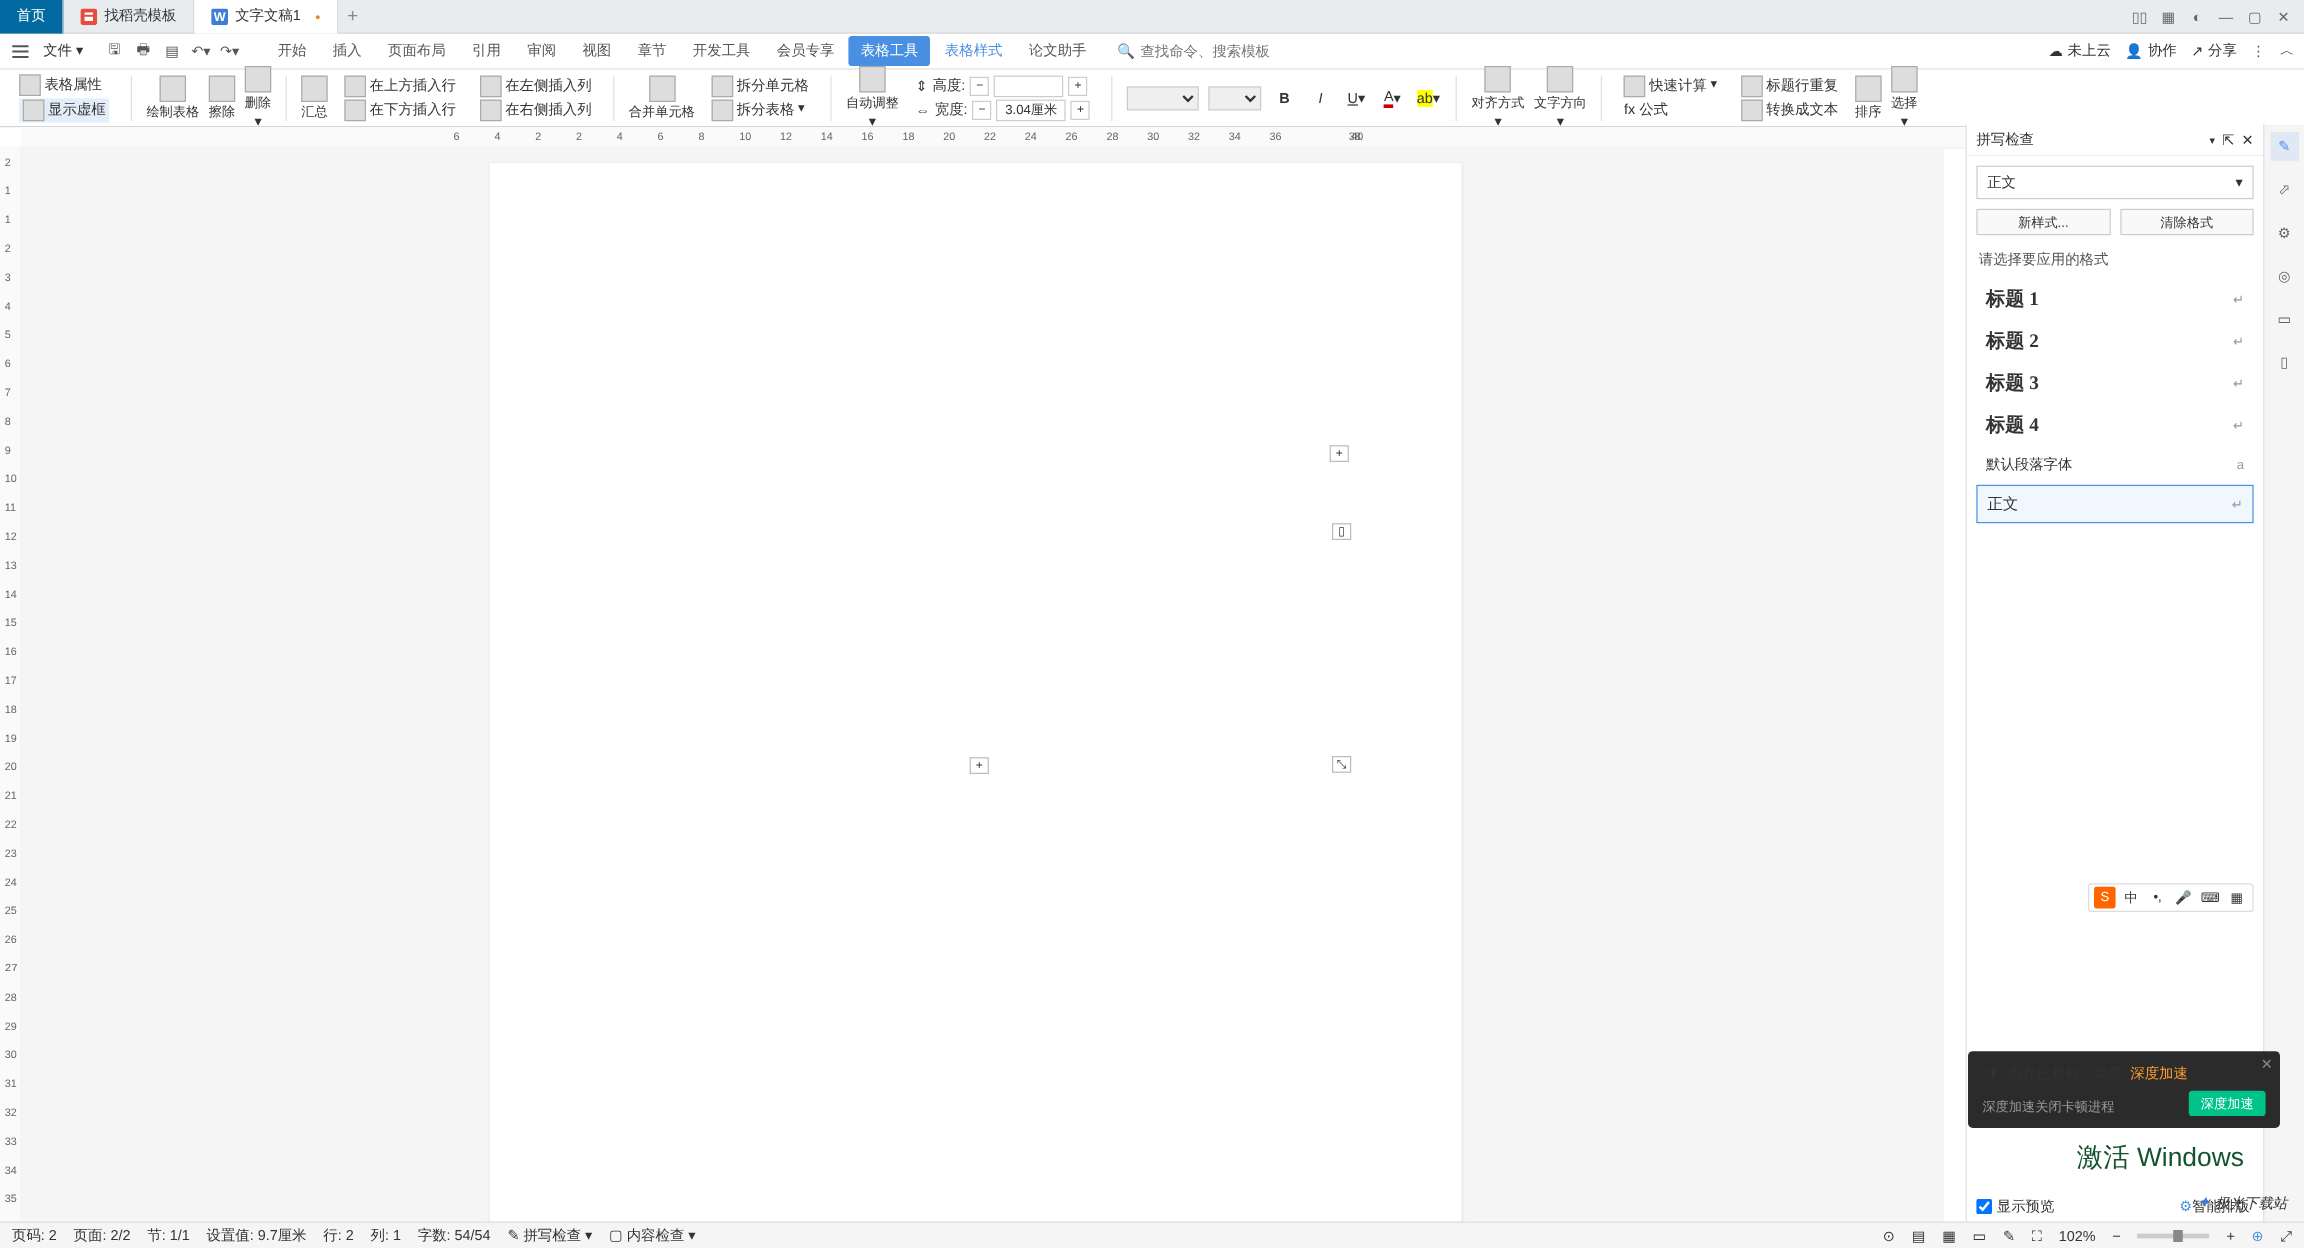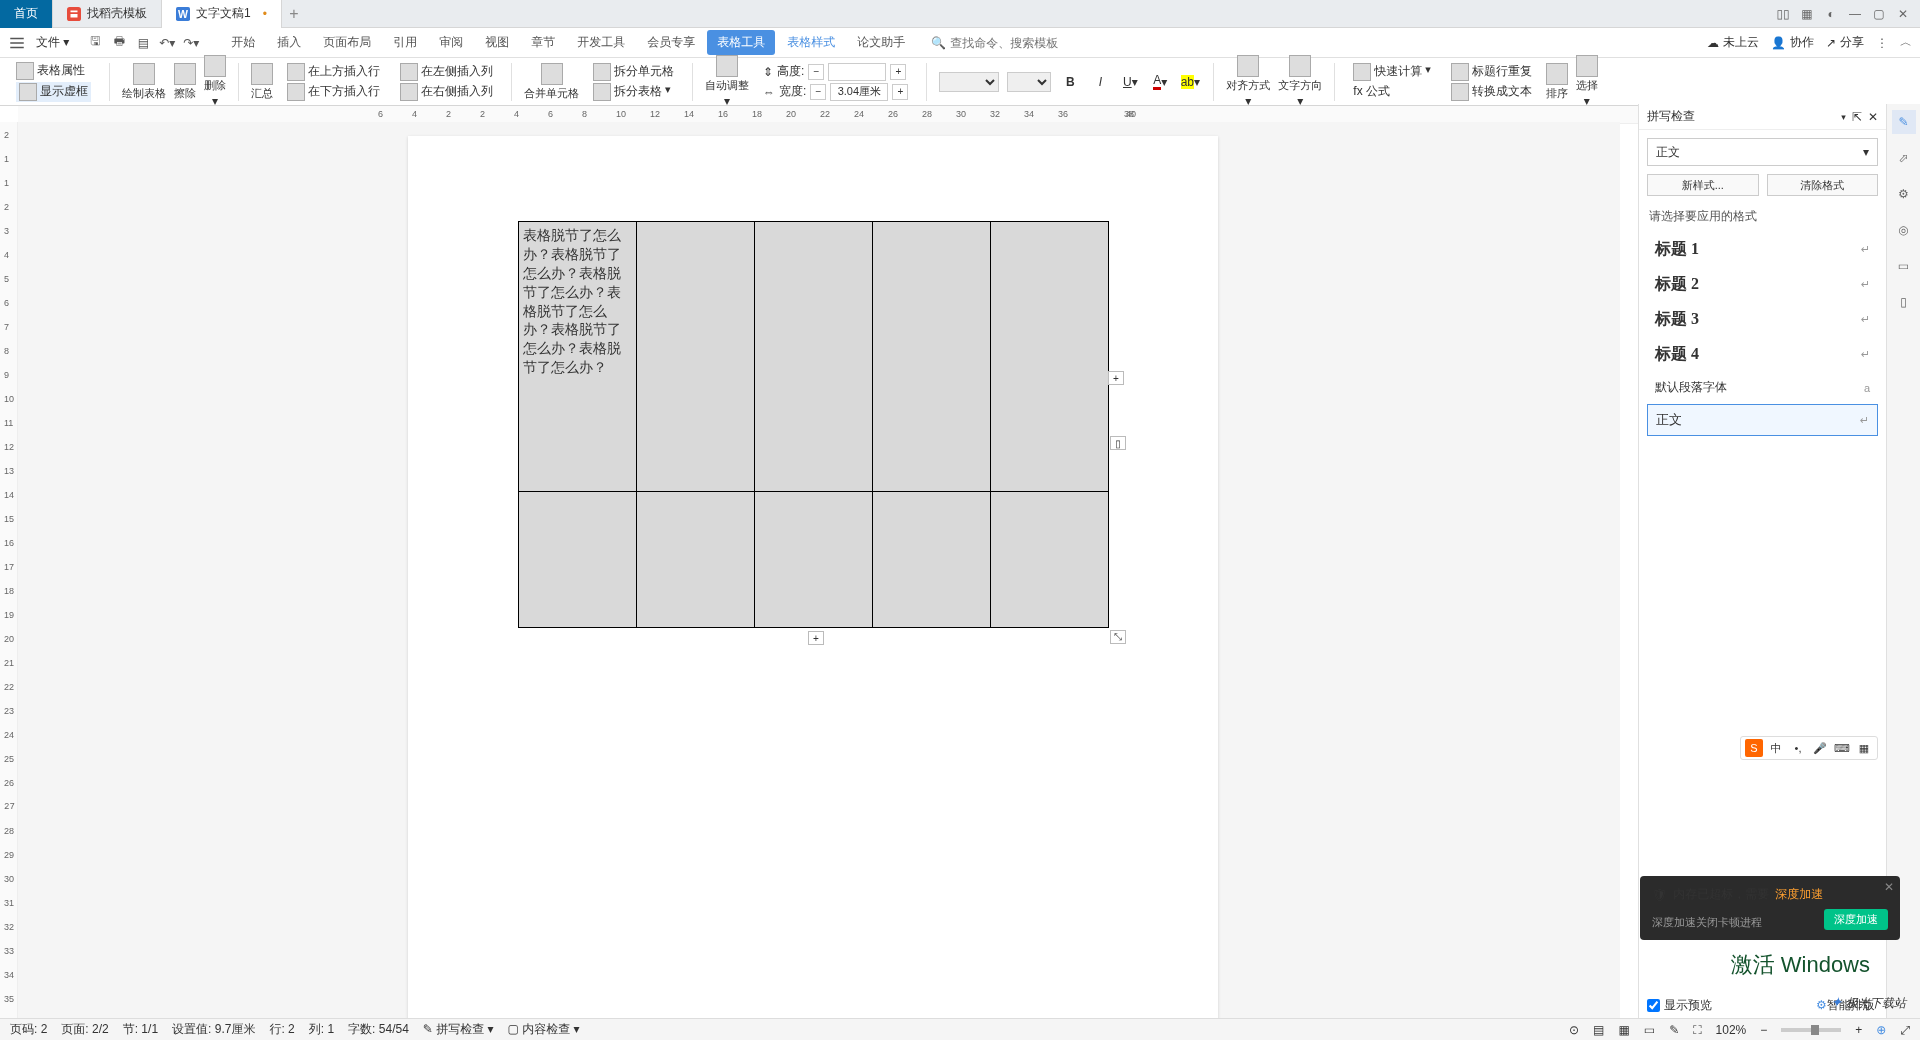--- a/index.html
+++ b/index.html
@@ -336,38 +336,20 @@
     <span class="rnum" style="top: 752px; left: 4px;">30</span>
     <span class="rnum" style="top: 776px; left: 4px;">31</span>
     <span class="rnum" style="top: 800px; left: 4px;">32</span>
     <span class="rnum" style="top: 824px; left: 4px;">33</span>
     <span class="rnum" style="top: 848px; left: 4px;">34</span>
     <span class="rnum" style="top: 872px; left: 4px;">35</span>
   </div>
 
 <div class="editor">
   <div class="page">
-    <table class="doc-table">
-      <tbody>
-          <tr>
-        <td>表格脱节了怎么办？表格脱节了怎么办？表格脱节了怎么办？表格脱节了怎么办？表格脱节了怎么办？表格脱节了怎么办？</td>
-            <td></td>
-            <td></td>
-            <td></td>
-            <td></td>
-      </tr>
-      <tr>
-            <td></td>
-            <td></td>
-            <td></td>
-            <td></td>
-            <td></td>
-          </tr>
-    </tbody>
-      </table>
     <div class="add-h" style="left:700px;top:235px">+</div>
     <div class="add-h" style="left:400px;top:495px">+</div>
     <div class="add-h" style="left:702px;top:494px">⤡</div>
     <div class="add-h" style="left:702px;top:300px">▯</div>
   </div>
 </div>
 
 <div class="panel">
   <div class="panel-hdr">
     <span class="ttl">拼写检查</span>

